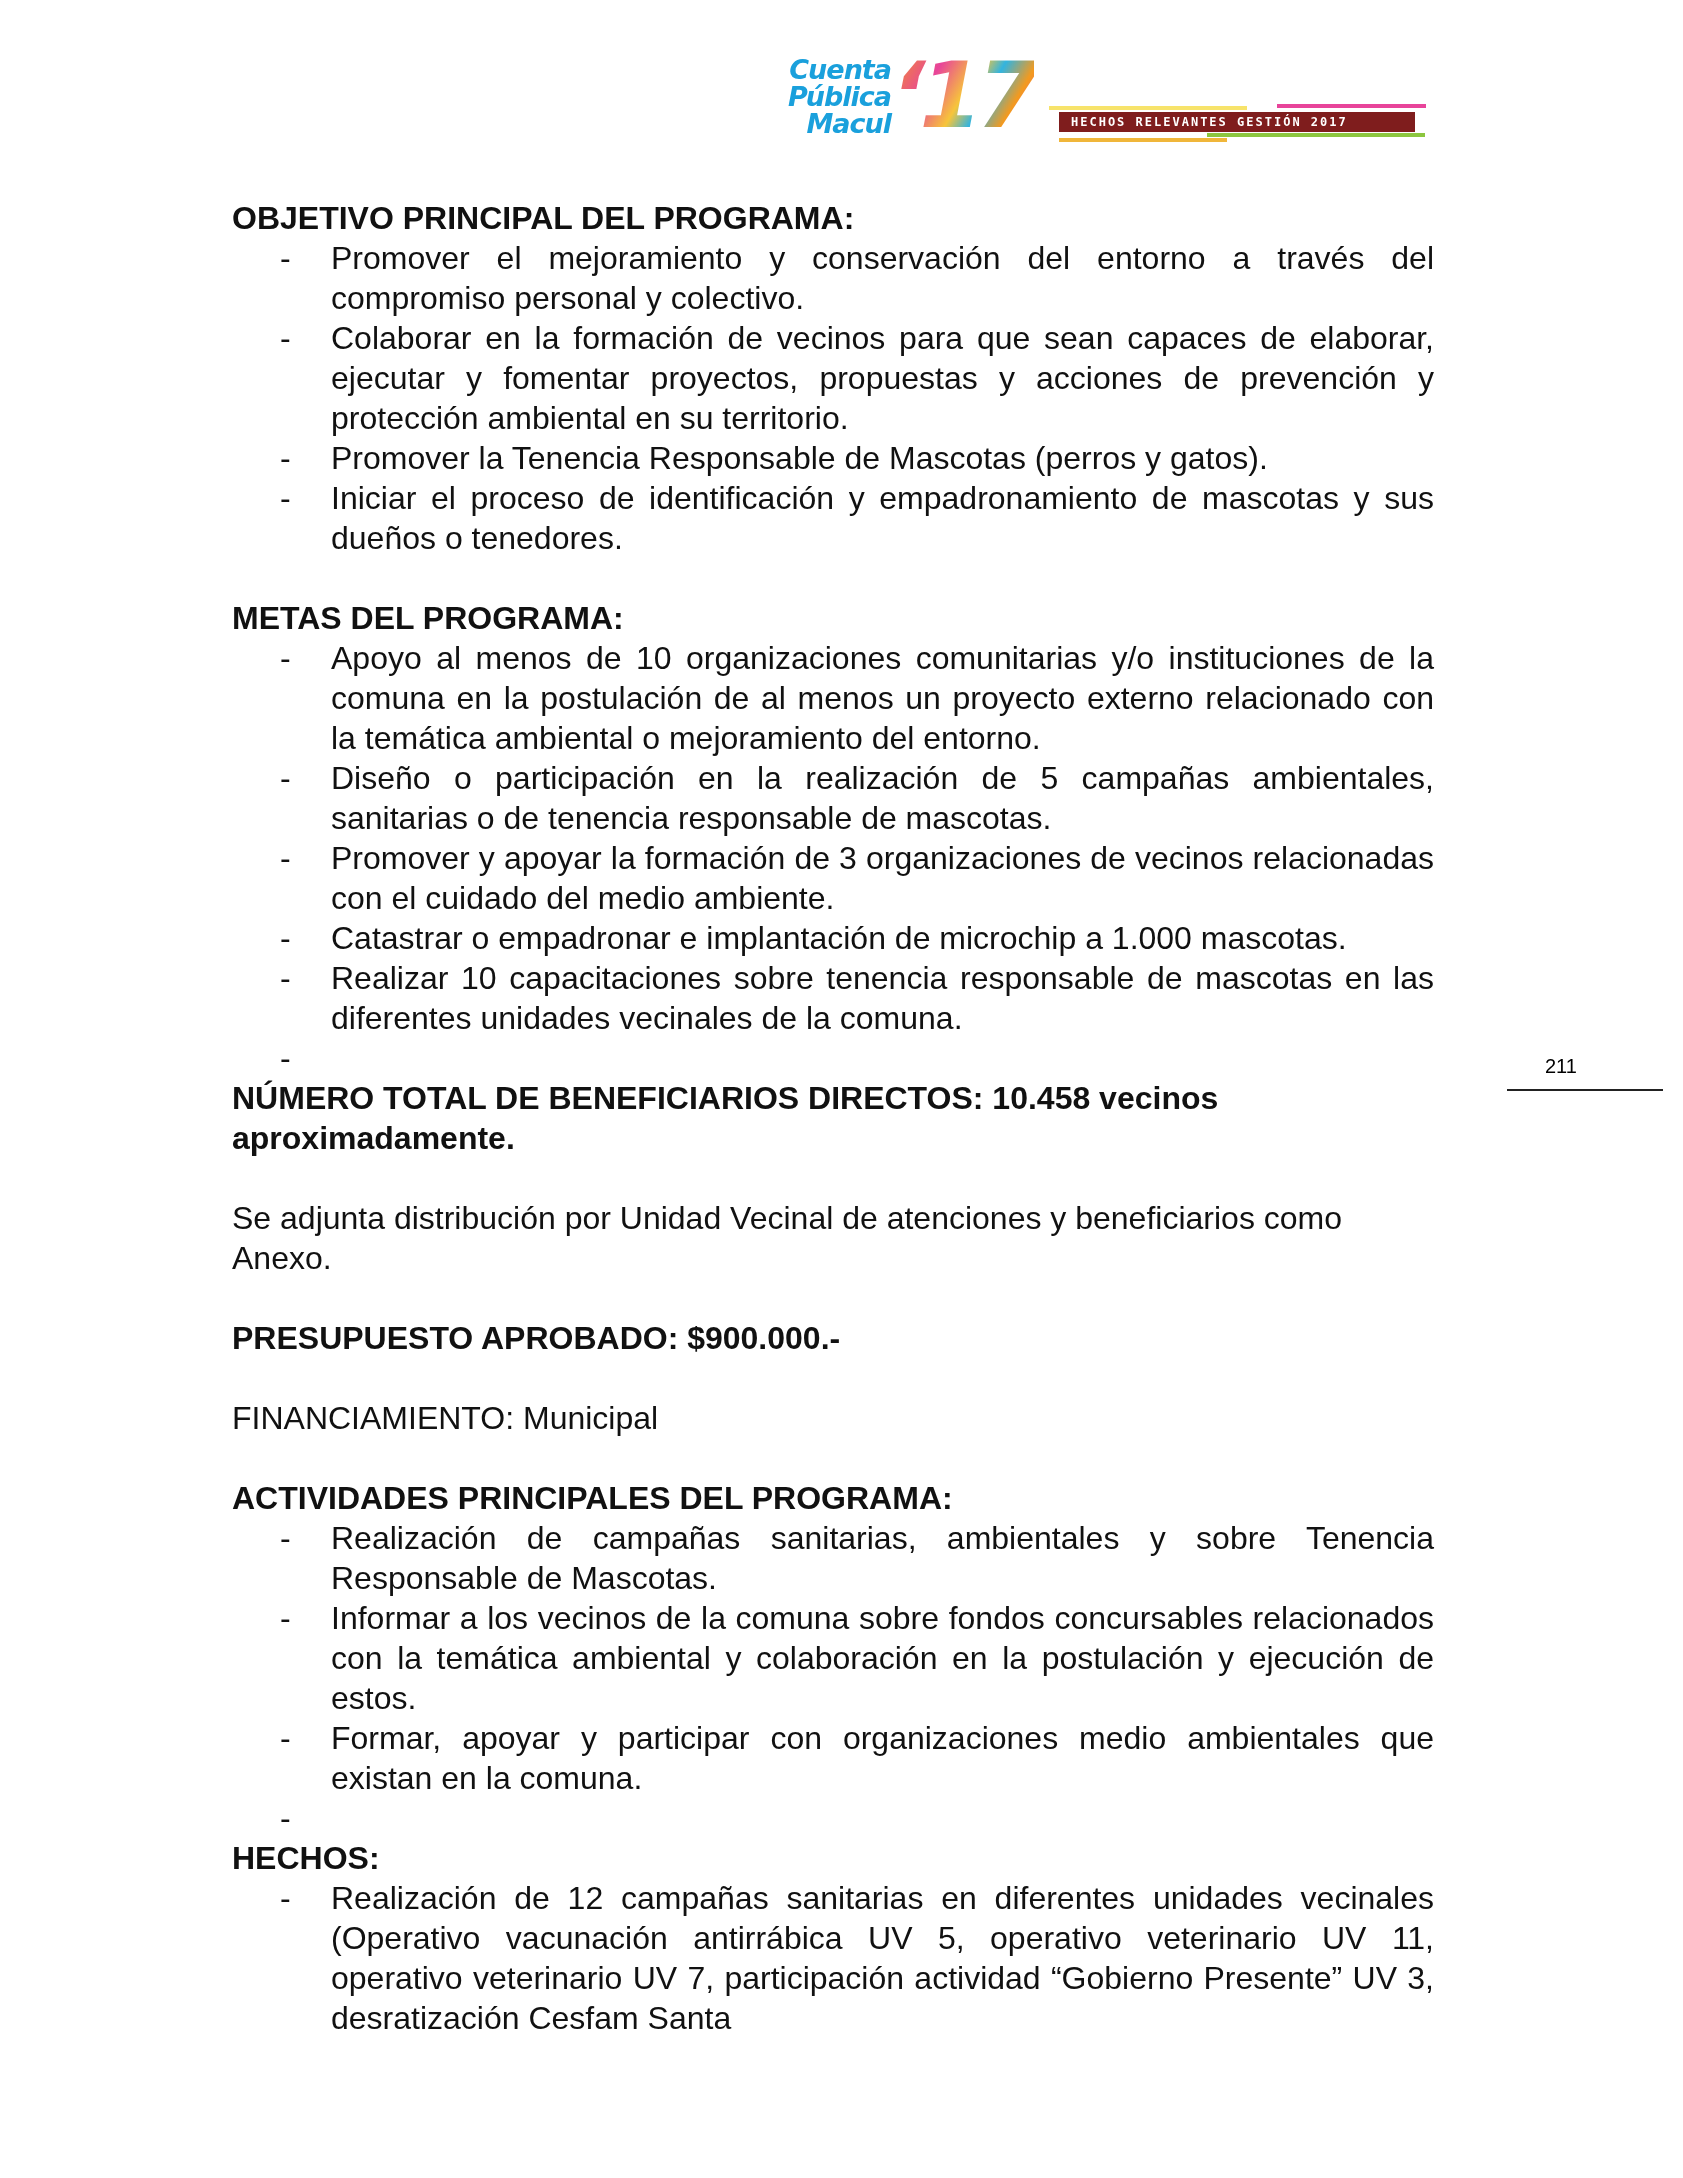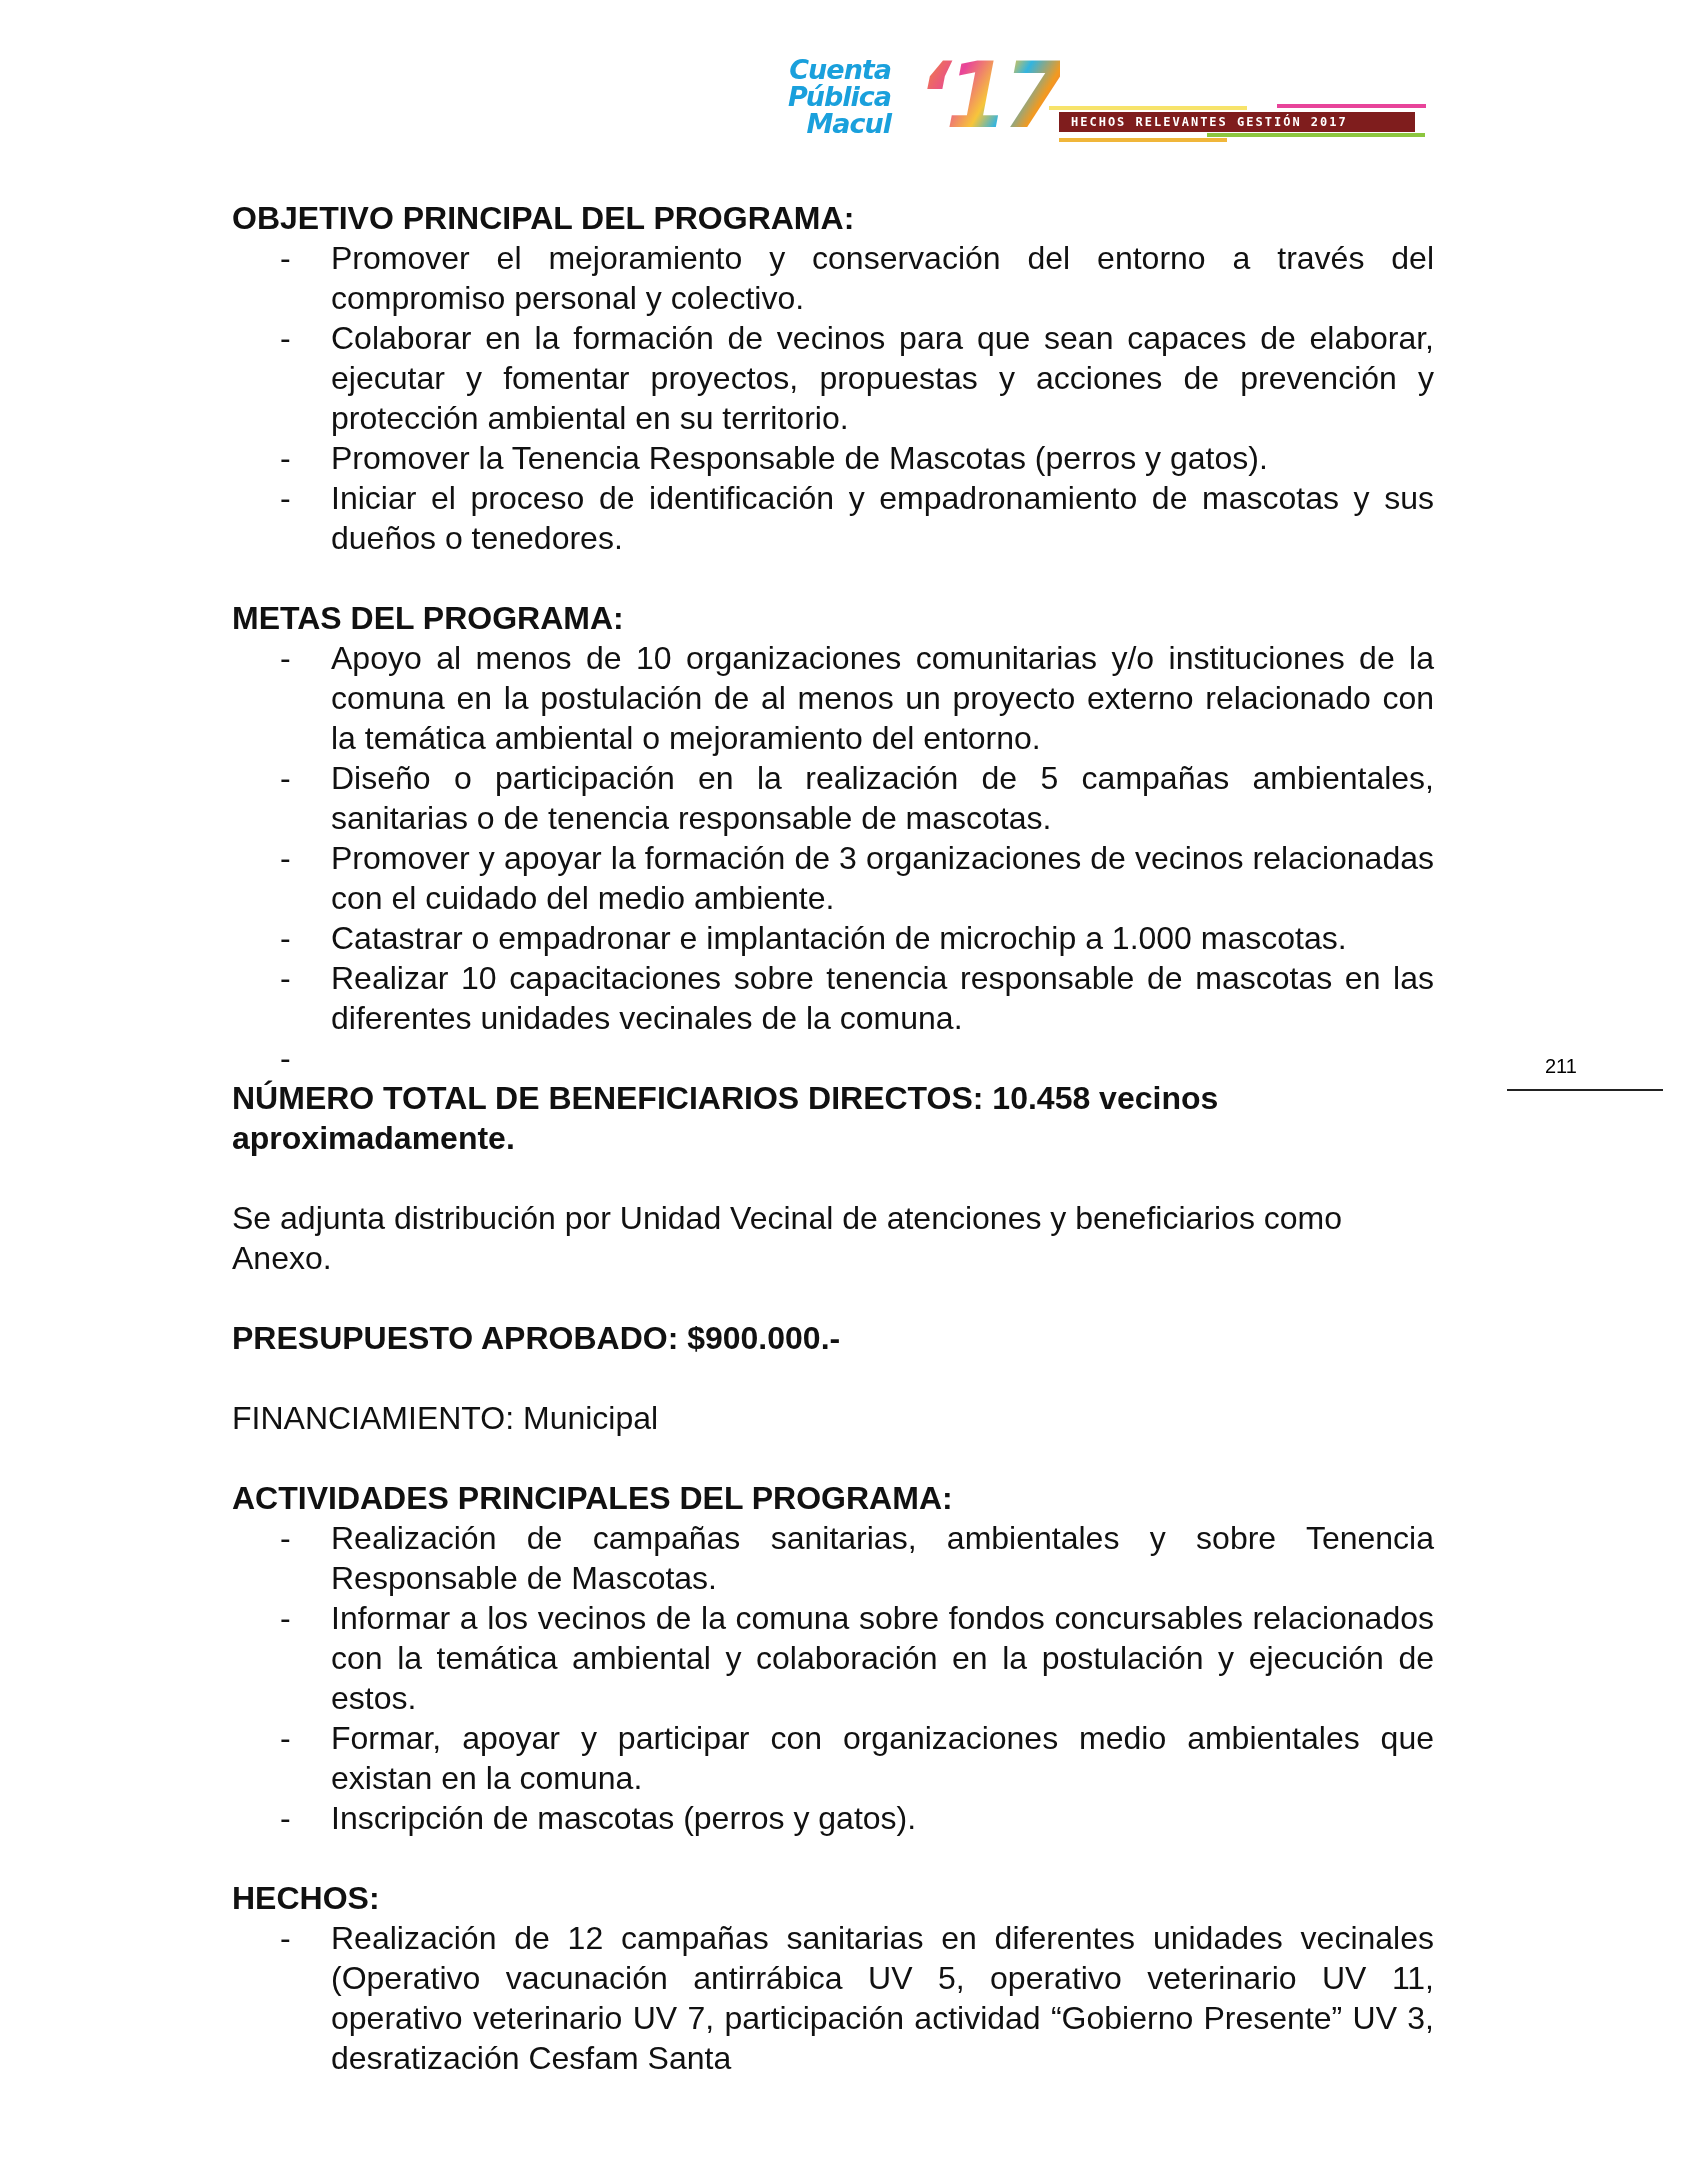--- a/index.html
+++ b/index.html
@@ -6,21 +6,21 @@
   body { width: 1683px; height: 2178px; position: relative; overflow: hidden;
          font-family: "Liberation Sans", sans-serif; color: #111; }
   .header { position: absolute; top: 54px; left: 772px; width: 653px; height: 89px; }
   .logo { position: absolute; left: 0; top: 0; width: 248px; height: 89px; }
   .logo-text { position: absolute; left: 0; top: 2px; font-family: "DejaVu Sans", sans-serif;
                font-weight: bold; font-style: italic; color: #1aa0dc; font-size: 27px;
                line-height: 27px; text-align: right; width: 119px; letter-spacing: -1px; }
   .logo-num { position: absolute; left: 119px; top: -8px; font-family: "DejaVu Sans", sans-serif;
               font-weight: bold; font-style: italic; font-size: 91px; line-height: 99px;
               background: linear-gradient(120deg, #f39a1f 0%, #e8449a 30%, #f7c53a 50%, #32b4e0 62%, #f39a1f 78%, #e8449a 100%);
-              -webkit-background-clip: text; background-clip: text; color: transparent; letter-spacing: -6px; margin-left: 26px; }
+              -webkit-background-clip: text; background-clip: text; color: transparent; letter-spacing: -6px; }
   .banner { position: absolute; left: 277px; top: 48px; width: 376px; height: 40px; }
   .bar { position: absolute; height: 4px; }
   .banner-main { position: absolute; left: 10px; top: 10px; width: 356px; height: 20px;
                  background: #7f1d1d; color: #fff; font-family: "DejaVu Sans Mono", monospace;
                  font-size: 12px; font-weight: bold; letter-spacing: 2px; line-height: 20px;
                  padding-left: 12px; box-sizing: border-box; }
   .content { position: absolute; left: 232px; top: 198px; width: 1202px;
              font-size: 32px; line-height: 40px; }
   .heading { font-weight: bold; margin: 0; }
   .para { margin: 0; }
@@ -82,21 +82,21 @@
   <p class="heading">PRESUPUESTO APROBADO: $900.000.-</p>
   <div class="gap"></div>
   <p class="para"><span class="bold">FINANCIAMIENTO:</span><span> Municipal</span></p>
   <div class="gap"></div>
 
   <p class="heading">ACTIVIDADES PRINCIPALES DEL PROGRAMA:</p>
   <ul class="dash">
     <li><span class="bullet">-</span><span>Realización de campañas sanitarias, ambientales y sobre Tenencia Responsable de Mascotas.</span></li>
     <li><span class="bullet">-</span><span>Informar a los vecinos de la comuna sobre fondos concursables relacionados con la temática ambiental y colaboración en la postulación y ejecución de estos.</span></li>
     <li><span class="bullet">-</span><span>Formar, apoyar y participar con organizaciones medio ambientales que existan en la comuna.</span></li>
-    <li><span class="bullet">-</span><span>Inscripción de mascotas (perros y gatos).</span></li>
+    <li><span class="bullet">-</span></li>
   </ul>
   <div class="gap"></div>
 
   <p class="heading">HECHOS:</p>
   <ul class="dash">
     <li><span class="bullet">-</span><span>Realización de 12 campañas sanitarias en diferentes unidades vecinales (Operativo vacunación antirrábica UV 5, operativo veterinario UV 11, operativo veterinario UV 7, participación actividad “Gobierno Presente” UV 3, desratización Cesfam Santa</span></li>
   </ul>
 </div>
 
 <div class="page-num">211</div>

